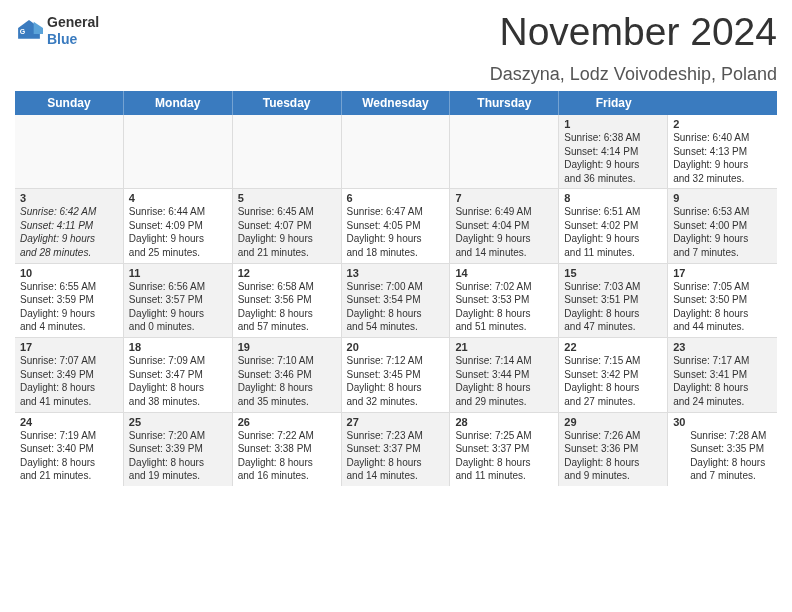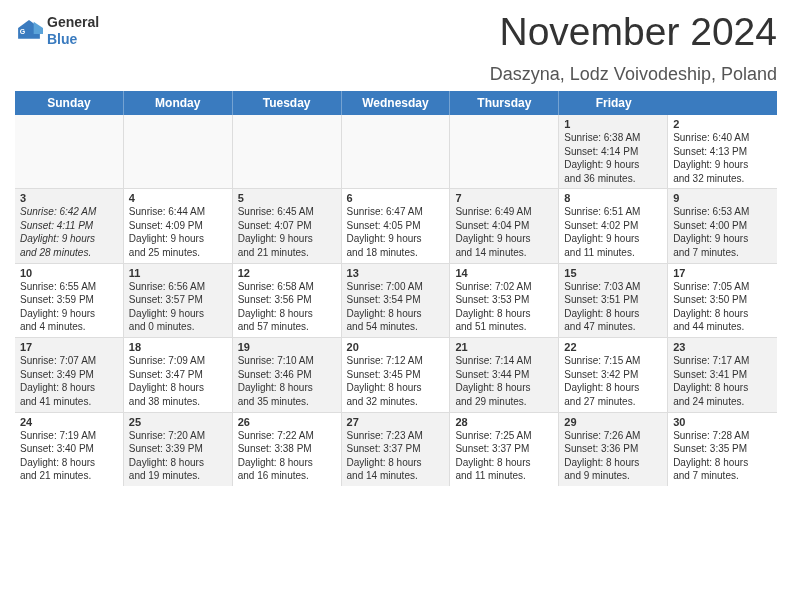--- a/index.html
+++ b/index.html
@@ -353,21 +353,21 @@
           </div>
           <div class="cal-cell shaded">
             <span class="day-num">29</span>
             <div class="cell-info" style="white-space: pre-line;">Sunrise: 7:26 AM
 Sunset: 3:36 PM
 Daylight: 8 hours
 and 9 minutes.</div>
           </div>
           <div class="cal-cell">
             <span class="day-num">30</span>
-            <div class="cell-info" style="white-space: pre-line;">Sunrise: 7:28 AM
+            <div class="cell-info" style="white-space: pre-line; margin-left: 17px;">Sunrise: 7:28 AM
 Sunset: 3:35 PM
 Daylight: 8 hours
 and 7 minutes.</div>
           </div>
         </div>
       </div>
   </div>
 </div>
 
 </body></html>

